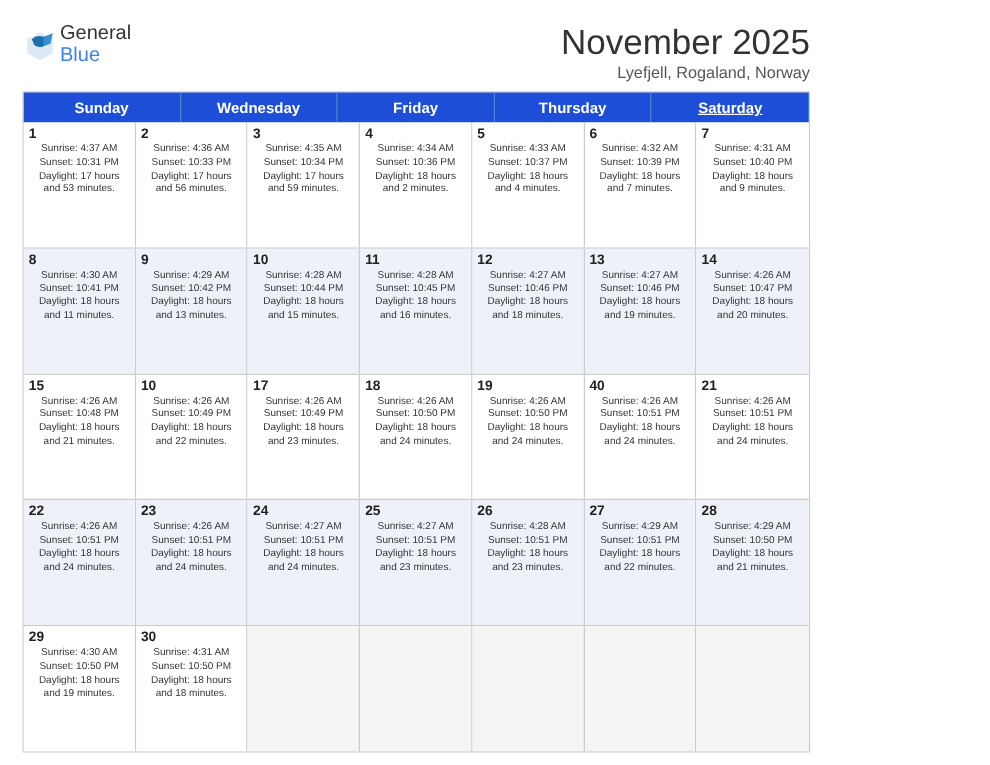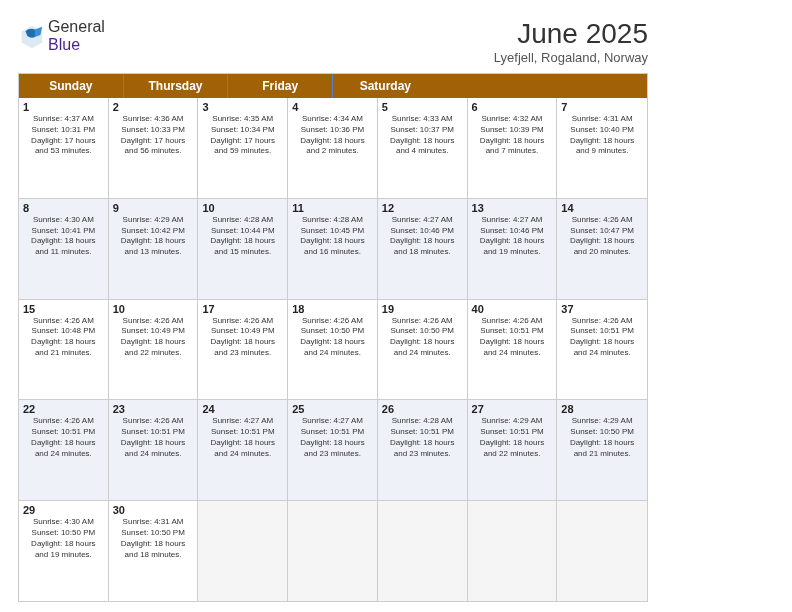--- a/index.html
+++ b/index.html
@@ -21,21 +21,21 @@
       display: flex;
       align-items: flex-start;
       justify-content: space-between;
       margin-bottom: 8px;
     }
     .logo {
       display: flex;
       align-items: center;
     }
     .logo-general { color: #333; }
-    .logo-blue { color: #4c1d95; }
+    .logo-blue { color: #3b82f6; }
     .logo-icon {
       width: 28px;
       height: 28px;
       margin-right: 2px;
     }
     .title-block {
       text-align: right;
     }
     .title-main {
       font-size: 28px;
@@ -47,32 +47,32 @@
       color: #555;
     }
     .calendar {
       flex: 1;
       display: flex;
       flex-direction: column;
       border: 1px solid #ccc;
     }
     .cal-header {
       display: grid;
-      grid-template-columns: repeat(6, 1fr);
-      background: #a16207;
+      grid-template-columns: repeat(5, 1fr);
+      background: #1d4ed8;
     }
     .cal-header-cell {
       color: #fff;
       font-size: 12px;
       font-weight: bold;
       text-align: center;
       padding: 5px 3px;
       border-right: 1px solid #5580cc;
     }
-    .cal-header-cell:last-child { border-right: none; }
+    .cal-header-cell:last-child { border-right: none; text-decoration: underline; }
     .cal-body {
       flex: 1;
       display: flex;
       flex-direction: column;
     }
     .cal-row {
       display: grid;
       grid-template-columns: repeat(7, 1fr);
       flex: 1;
       border-top: 1px solid #ccc;
@@ -112,30 +112,31 @@
         <polygon points="15,4 26,10 26,22 15,28 4,22 4,10" fill="#1a6faf" opacity="0.15"></polygon>
         <path d="M8 10 Q12 6 18 8 L22 12 L18 16 Q14 18 10 15 Z" fill="#1a6faf"></path>
         <path d="M18 8 L26 5 L24 14 L18 16 Z" fill="#3a8fd4"></path>
       </svg>
       <div>
         <span class="logo-general">General</span><br>
         <span class="logo-blue">Blue</span>
       </div>
     </div>
     <div class="title-block">
-      <div class="title-main">June 2025</div>
+      <div class="title-main">November 2025</div>
       <div class="title-sub">Lyefjell, Rogaland, Norway</div>
     </div>
   </div>
 
   <div class="calendar">
     <div class="cal-header">
       <div class="cal-header-cell">Sunday</div>
+      <div class="cal-header-cell">Wednesday</div>
+      <div class="cal-header-cell">Friday</div>
       <div class="cal-header-cell">Thursday</div>
-      <div class="cal-header-cell">Friday</div>
       <div class="cal-header-cell">Saturday</div>
     </div>
     <div class="cal-body">
 
       <div class="cal-row">
         <div class="cal-cell">
           <div class="day-num">1</div>
           <div class="cell-text">Sunrise: 4:37 AM<br>Sunset: 10:31 PM<br>Daylight: 17 hours<br>and 53 minutes.</div>
         </div>
         <div class="cal-cell">
@@ -214,21 +215,21 @@
         </div>
         <div class="cal-cell">
           <div class="day-num">19</div>
           <div class="cell-text">Sunrise: 4:26 AM<br>Sunset: 10:50 PM<br>Daylight: 18 hours<br>and 24 minutes.</div>
         </div>
         <div class="cal-cell">
           <div class="day-num">40</div>
           <div class="cell-text">Sunrise: 4:26 AM<br>Sunset: 10:51 PM<br>Daylight: 18 hours<br>and 24 minutes.</div>
         </div>
         <div class="cal-cell">
-          <div class="day-num">37</div>
+          <div class="day-num">21</div>
           <div class="cell-text">Sunrise: 4:26 AM<br>Sunset: 10:51 PM<br>Daylight: 18 hours<br>and 24 minutes.</div>
         </div>
       </div>
 
       <div class="cal-row">
         <div class="cal-cell alt-row">
           <div class="day-num">22</div>
           <div class="cell-text">Sunrise: 4:26 AM<br>Sunset: 10:51 PM<br>Daylight: 18 hours<br>and 24 minutes.</div>
         </div>
         <div class="cal-cell alt-row">

